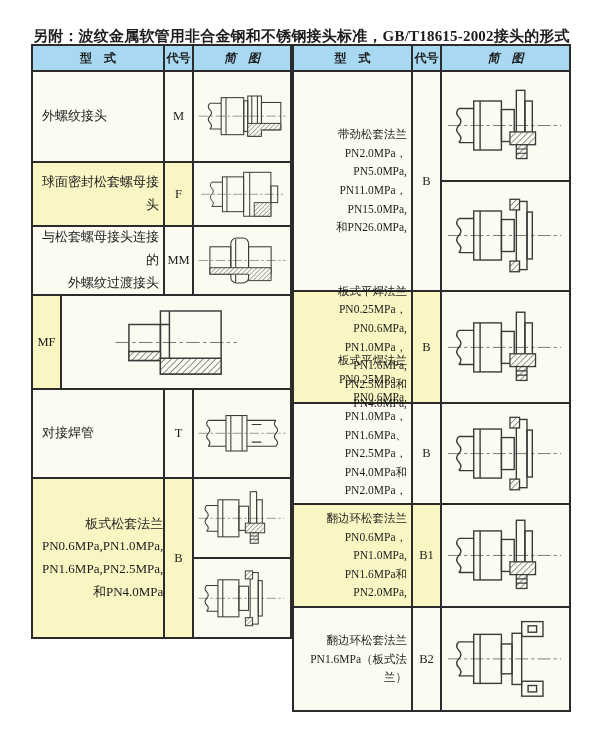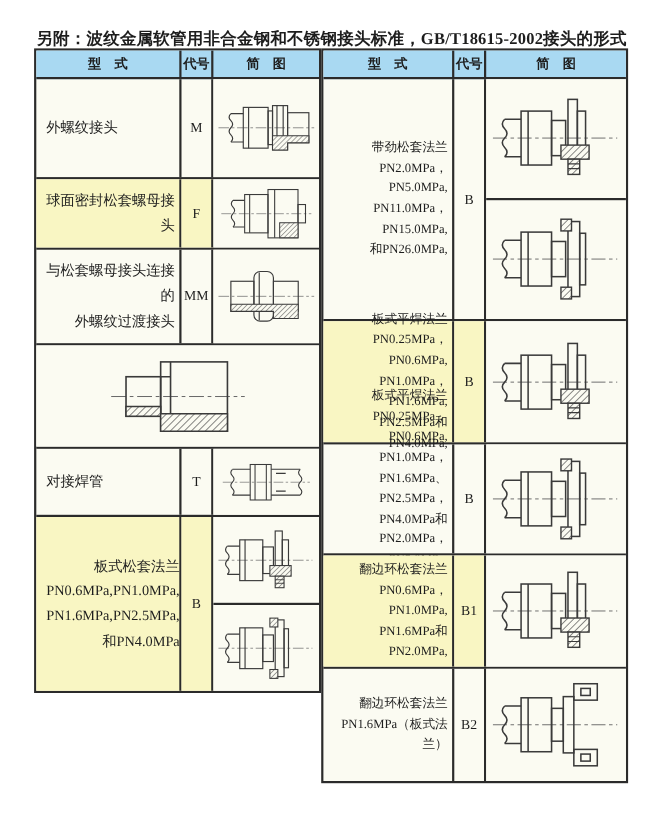--- a/index.html
+++ b/index.html
@@ -29,21 +29,21 @@
   .th{
     display:flex;align-items:center;justify-content:center;
     font-size:12px;font-weight:bold;box-sizing:border-box;
     border-right:2px solid var(--border-color);
   }
   .trow{display:flex;box-sizing:border-box;border-bottom:2px solid var(--border-color);}
   .trow:last-child{border-bottom:none;}
   .td{box-sizing:border-box;border-right:2px solid var(--border-color);}
   .c-type{width:132px;}
   .c-code{width:29px;}
-  .c-diag{flex:1;border-right:none;}
+  .c-diag{flex:1;border-right:none;font-style:italic;}
   .tbl-right .c-type{width:119px;}
   .td.type{
     display:flex;align-items:center;padding:4px 4px 4px 9px;
     white-space:pre-line;font-size:13px;line-height:1.75;
   }
   .tbl-right .td.type{line-height:1.62;font-size:11.5px;}
   .td.code{display:flex;align-items:center;justify-content:center;font-size:12.5px;}
   .td.diag{display:flex;align-items:center;justify-content:center;background:var(--cell-bg);}
   .hl .type,.hl .code{background:var(--highlight-bg);}
   .diag.dual{flex-direction:column;align-items:stretch;padding:0;}
@@ -188,40 +188,41 @@
     <div class="trow hl" style="height:64px">
       <div class="td type c-type">球面密封松套螺母接头</div>
       <div class="td code c-code">F</div>
       <div class="td diag c-diag">
         <svg class="dsvg" viewBox="0 0 112 72" preserveAspectRatio="xMidYMid meet">
             <use href="#sym-f"></use>
           </svg>
       </div>
     </div>
 
-    <div class="trow" style="height:87px">
+    <div class="trow" style="height:69px">
       <div class="td type c-type">与松套螺母接头连接的
 外螺纹过渡接头</div>
       <div class="td code c-code">MM</div>
       <div class="td diag c-diag">
         <svg class="dsvg" viewBox="0 0 112 72" preserveAspectRatio="xMidYMid meet">
             <use href="#sym-mm"></use>
           </svg>
       </div>
     </div>
 
     <div class="trow hl" style="height:94px">
+      <div class="td code c-code">MF</div>
       <div class="td diag c-diag">
         <svg class="dsvg" viewBox="0 0 112 72" preserveAspectRatio="xMidYMid meet">
             <use href="#sym-mf"></use>
           </svg>
       </div>
     </div>
 
-    <div class="trow" style="height:62px">
+    <div class="trow" style="height:89px">
       <div class="td type c-type">对接焊管</div>
       <div class="td code c-code">T</div>
       <div class="td diag c-diag">
         <svg class="dsvg" viewBox="0 0 112 72" preserveAspectRatio="xMidYMid meet">
             <use href="#sym-t"></use>
           </svg>
       </div>
     </div>
 
     <div class="trow hl" style="height:158px">

